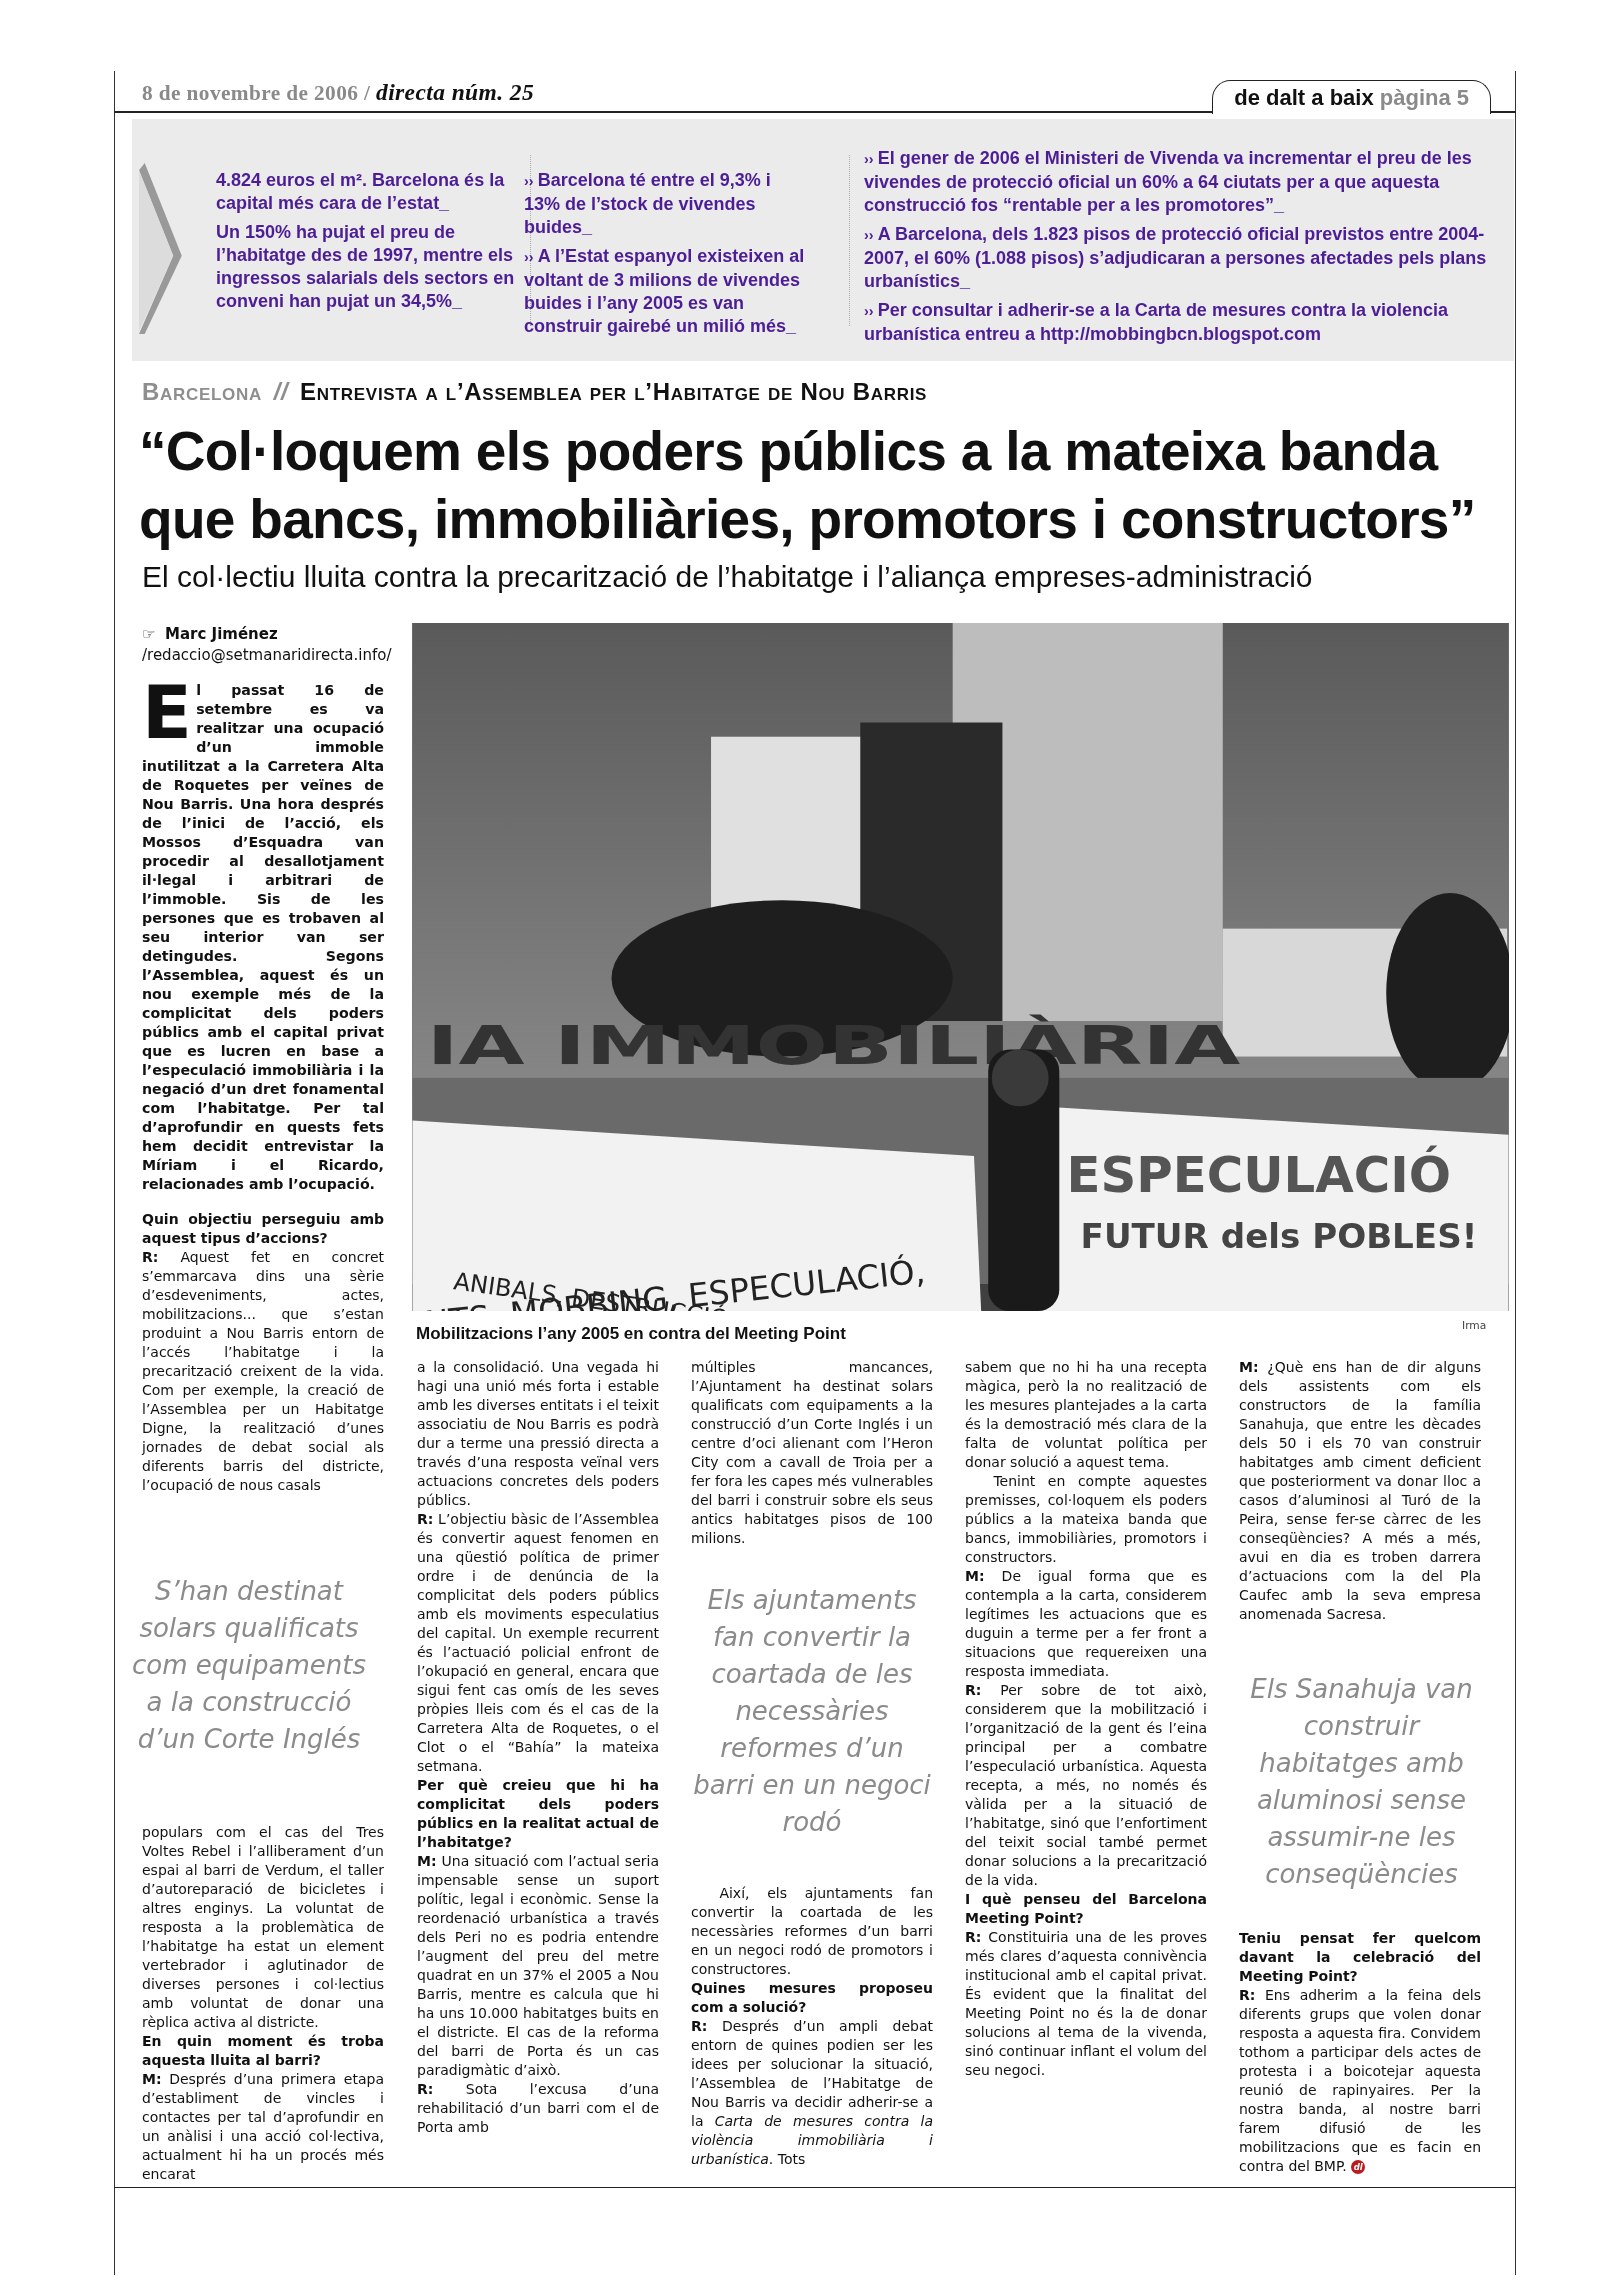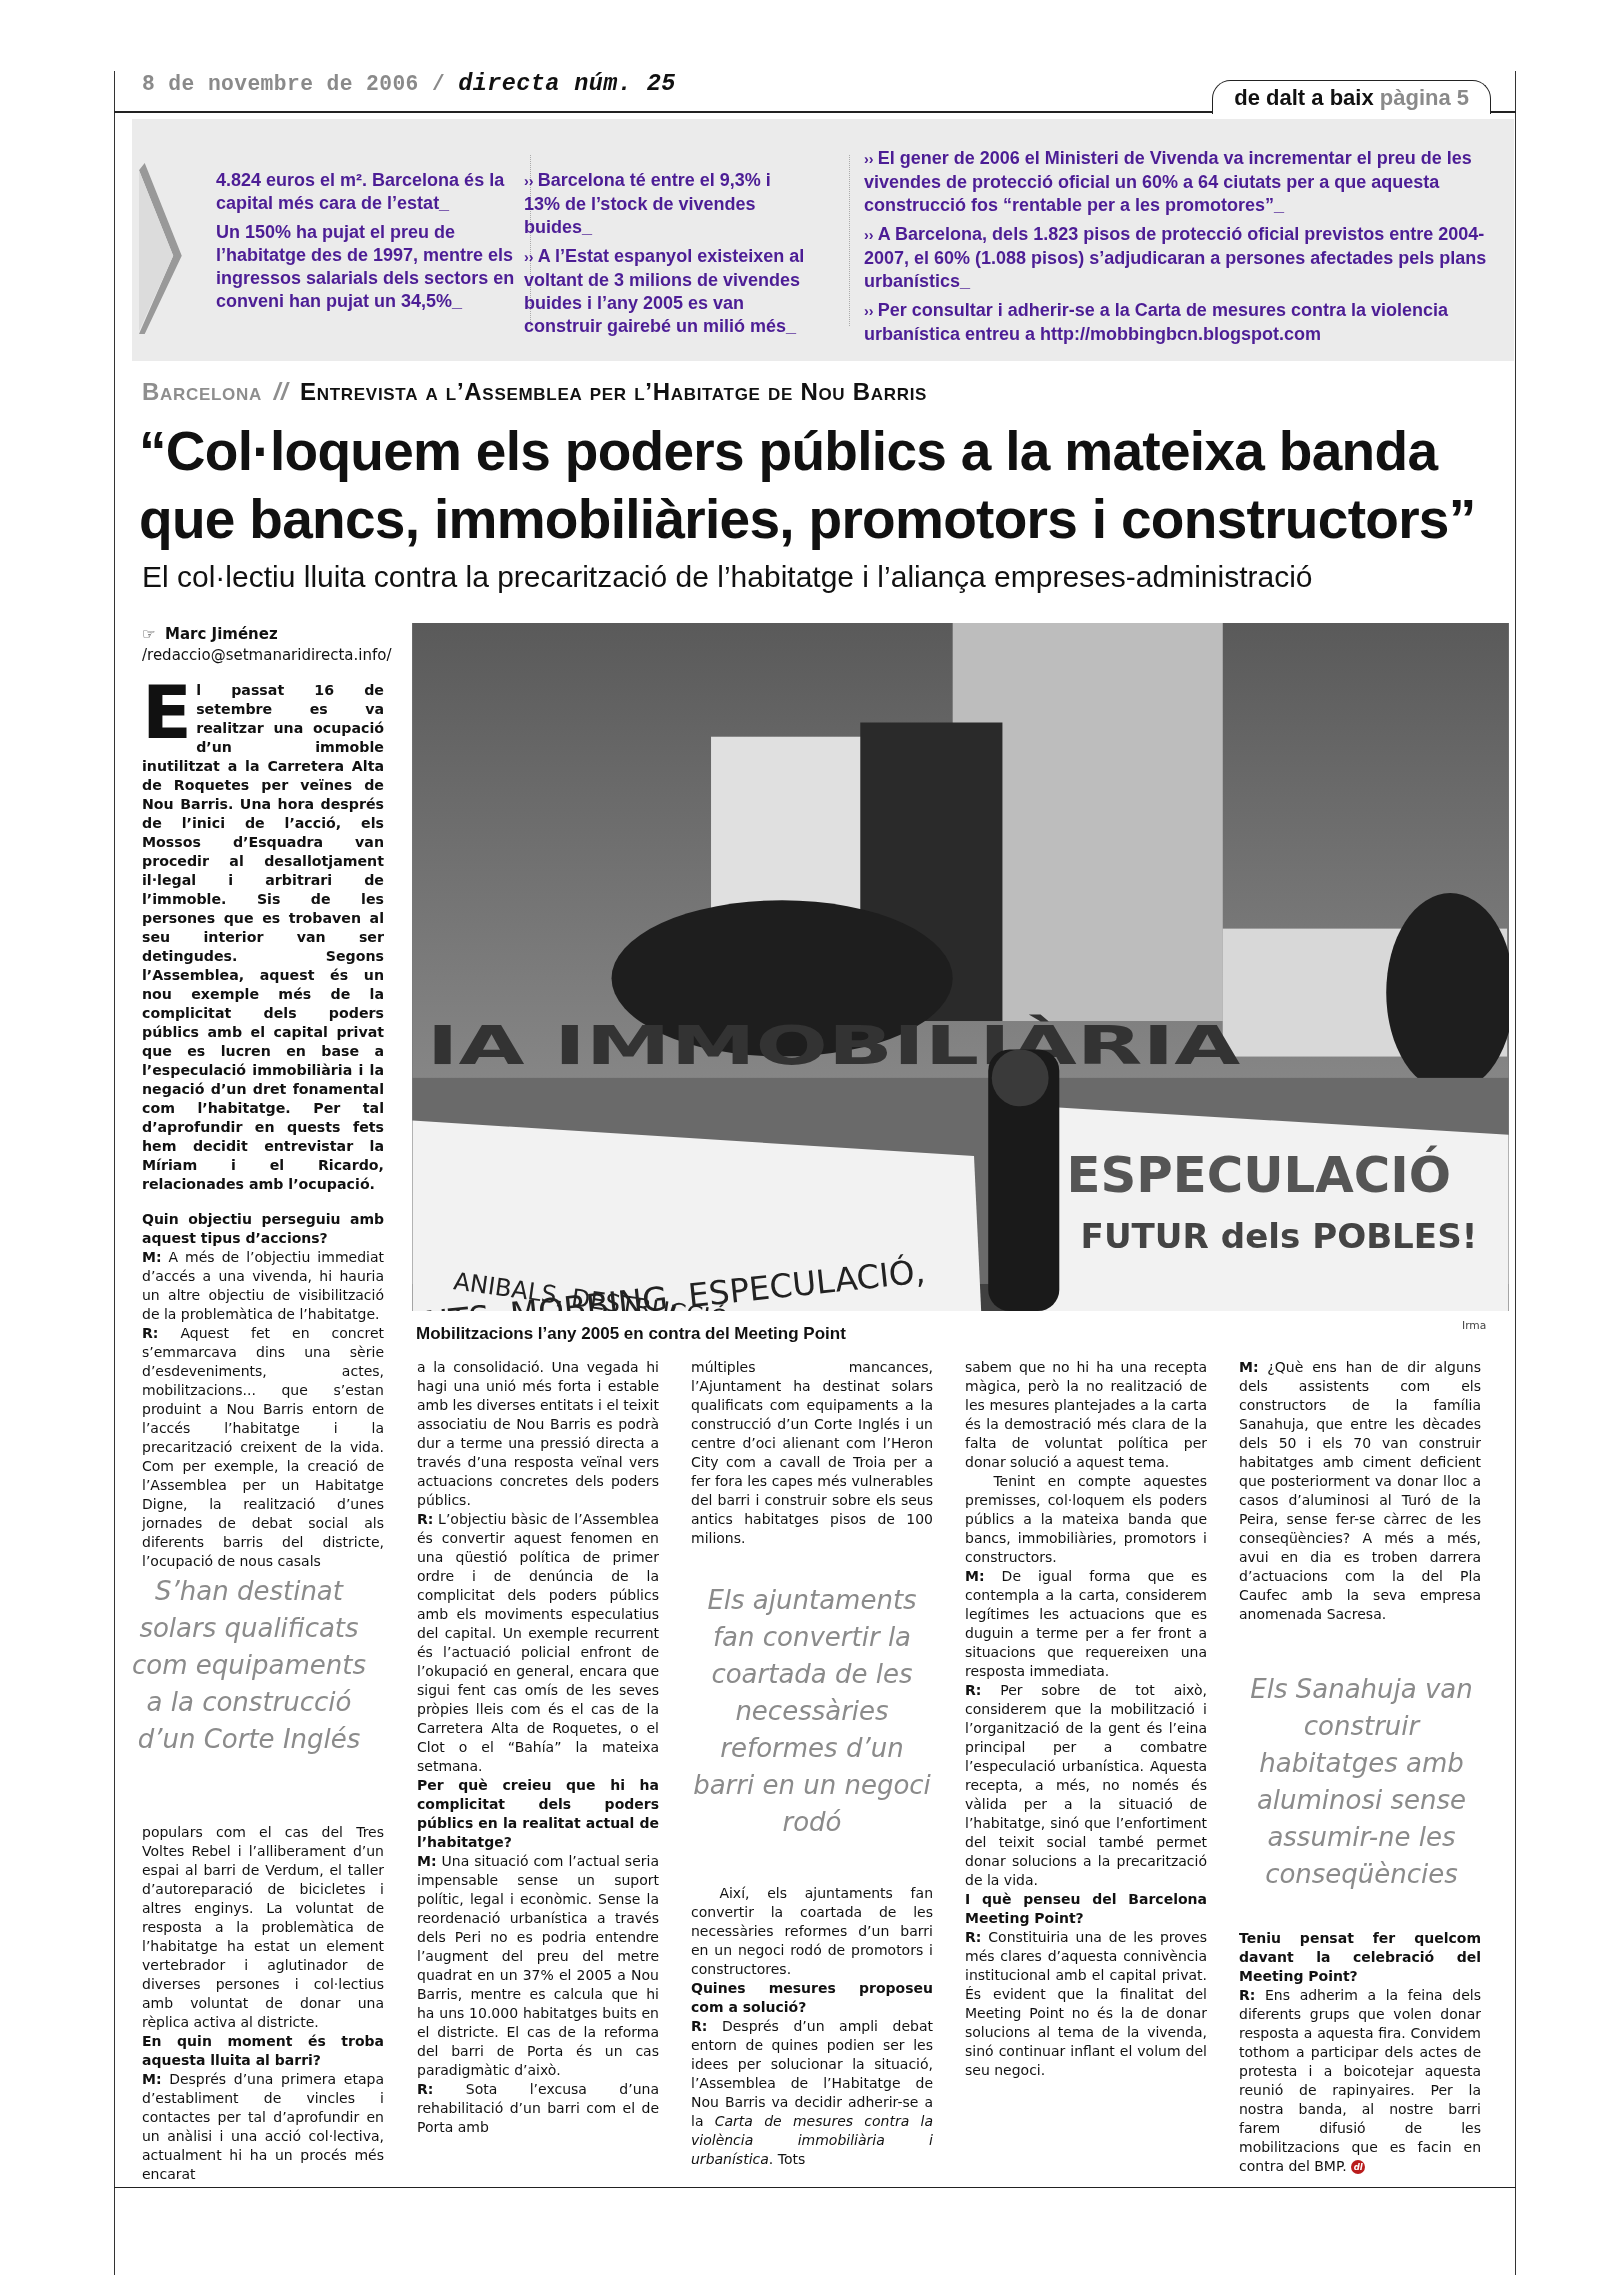--- a/index.html
+++ b/index.html
@@ -5,21 +5,21 @@
   html, body { margin:0; padding:0; background:#ffffff; }
   body { width:1623px; height:2295px; position:relative; overflow:hidden;
          font-family:"DejaVu Sans", sans-serif; color:#111; }
   .abs { position:absolute; }
 
   
   .vline { position:absolute; width:1.4px; background:#333; }
   .hline { position:absolute; height:2.1px; background:#222; }
 
   
-  .hdr-left { left:142px; top:70px; font-family:Liberation Mono, monospace;
+  .hdr-left { left:142px; top:79px; font-family:Liberation Serif, serif;
               font-size:21.3px; font-weight:bold; color:#8a8a8a; letter-spacing:0.4px; white-space:nowrap; }
   .hdr-left .issue { color:#111; font-style:italic; font-weight:900; font-size:23.5px; }
   .hdr-tab { left:1212px; top:80px; height:33px; padding:0 21.3px; border:1.4px solid #222; border-bottom:none;
              border-radius:18.5px 18.5px 0 0; background:#fff; font-family:"Liberation Sans",sans-serif;
              font-size:22px; font-weight:bold; line-height:33px; white-space:nowrap; }
   .hdr-tab .pg { color:#8a8a8a; font-weight:bold; }
 
   
   .facts { left:132px; top:119px; width:1382px; height:242px; background:#ebebeb; }
   .chev { left:7.1px; top:44px; }
@@ -146,21 +146,20 @@
     <circle cx="855" cy="640" r="40" fill="#3a3a3a"></circle>
   </svg>
 </div>
 <div class="abs credit">Irma</div>
 <div class="abs caption">Mobilitzacions l’any 2005 en contra del Meeting Point</div>
 
 <div class="col" style="left:142px; top:681px; width:242px;">
   <p class="lead" style="font-size:14.2px; line-height:19px;"><span class="dropcap">E</span><span>l passat 16 de setembre es va realitzar una ocupació d’un immoble inutilitzat a la Carretera Alta de Roquetes per veïnes de Nou Barris. Una hora després de l’inici de l’acció, els Mossos d’Esquadra van procedir al desallotjament il·legal i arbitrari de l’immoble. Sis de les persones que es trobaven al seu interior van ser detingudes. Segons l’Assemblea, aquest és un nou exemple més de la complicitat dels poders públics amb el capital privat que es lucren en base a l’especulació immobiliària i la negació d’un dret fonamental com l’habitatge. Per tal d’aprofundir en quests fets hem decidit entrevistar la Míriam i el Ricardo, relacionades amb l’ocupació.</span></p>
   <p style="height:15.6px"></p>
   <p class="q">Quin objectiu perseguiu amb aquest tipus d’accions?</p>
-  <p><b>M:</b><span> A més de l’objectiu immediat d’accés a una vivenda, hi hauria un altre objectiu de visibilització de la problemàtica de l’habitatge.</span></p>
   <p><b>R:</b><span> Aquest fet en concret s’emmarcava dins una sèrie d’esdeveniments, actes, mobilitzacions... que s’estan produint a Nou Barris entorn de l’accés l’habitatge i la precarització creixent de la vida. Com per exemple, la creació de l’Assemblea per un Habitatge Digne, la realització d’unes jornades de debat social als diferents barris del districte, l’ocupació de nous casals</span></p>
 </div>
 <div class="pull" style="left:121px; top:1573px; width:256px;">S’han destinat solars qualificats com equipaments a la construcció d’un Corte Inglés</div>
 <div class="col" style="left:142px; top:1803px; width:242px;margin-top:20px;">
   <p>populars com el cas del Tres Voltes Rebel i l’alliberament d’un espai al barri de Verdum, el taller d’autoreparació de bicicletes i altres enginys. La voluntat de resposta a la problemàtica de l’habitatge ha estat un element vertebrador i aglutinador de diverses persones i col·lectius amb voluntat de donar una rèplica activa al districte.</p>
   <p class="q">En quin moment és troba aquesta lluita al barri?</p>
   <p><b>M:</b><span> Després d’una primera etapa d’establiment de vincles i contactes per tal d’aprofundir en un anàlisi i una acció col·lectiva, actualment hi ha un procés més encarat</span></p>
 </div>
 
 <div class="col" style="left:417px; top:1358px; width:242px;">

